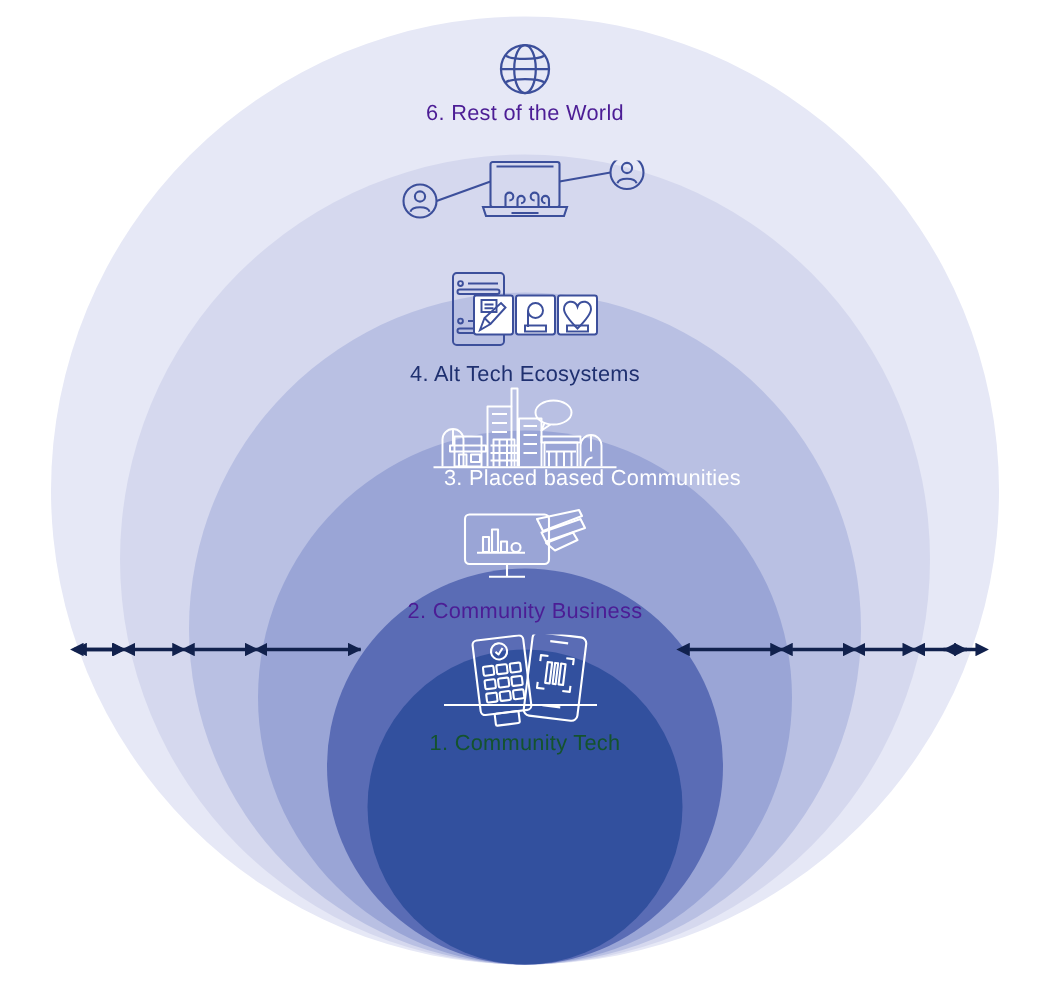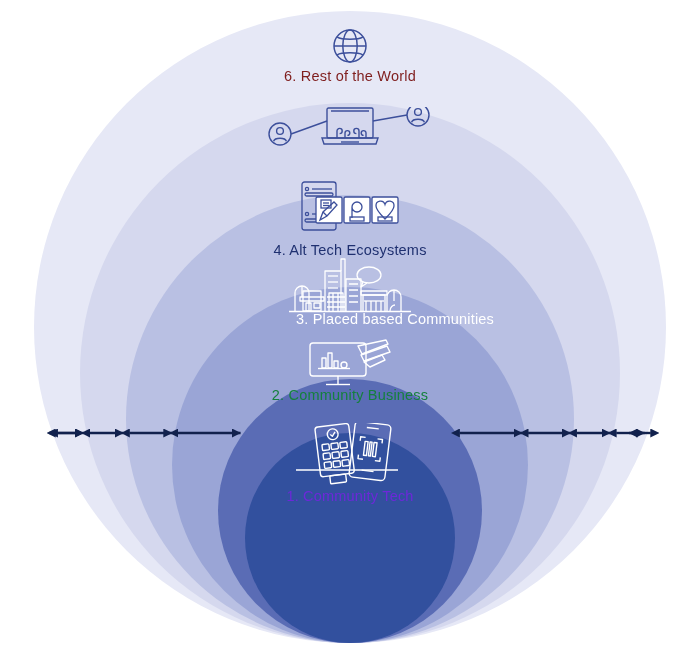--- a/index.html
+++ b/index.html
@@ -75,21 +75,21 @@
     <svg width="44" height="44" viewBox="0 0 44 44">
       <g fill="none" stroke="#3c4f9b" stroke-width="1.5">
         <circle cx="22" cy="22" r="16"></circle>
         <ellipse cx="22" cy="22" rx="7.2" ry="16"></ellipse>
         <line x1="6" y1="22" x2="38" y2="22"></line>
         <path d="M9.2,13.2 C13.6,16 30.4,16 34.8,13.2"></path>
         <path d="M9.2,30.8 C13.6,28 30.4,28 34.8,30.8"></path>
       </g>
     </svg>
   </div>
-  <div class="ring-label" style="top:68px;color:#7f1d1d;">6. Rest of the World</div>
+  <div class="ring-label" style="top:68px;color:#4c1d95;">6. Rest of the World</div>
 
   <div class="icon-box" style="top:108px;height:44px;">
     <svg width="190" height="46" viewBox="0 0 190 46">
       <g fill="none" stroke="#3c4f9b" stroke-width="1.4">
         <line x1="36" y1="27" x2="72" y2="14"></line>
         <line x1="118" y1="14" x2="152" y2="8"></line>
         <circle cx="25" cy="27" r="11"></circle>
         <circle cx="25" cy="24" r="3.4"></circle>
         <path d="M18.6,34.2 C19.8,30.2 30.2,30.2 31.4,34.2"></path>
         <circle cx="163" cy="8" r="11"></circle>
@@ -178,21 +178,21 @@
         <rect x="28" y="15" width="4" height="15"></rect>
         <rect x="34" y="23" width="4" height="7"></rect>
         <circle cx="44" cy="27" r="3"></circle>
         <line x1="18" y1="30.5" x2="50" y2="30.5"></line>
         <path d="M58,8 L86,2 L88,6 L62,16 Z"></path>
         <path d="M61,17 L87,8 L90,14 L64,23 Z"></path>
         <path d="M64,24 L82,17 L85,22 L70,29 Z"></path>
       </g>
     </svg>
   </div>
-  <div class="ring-label" style="top:387px;color:#15803d;">2. Community Business</div>
+  <div class="ring-label" style="top:400px;color:#4c1d95;">2. Community Business</div>
 
   <div class="icon-box" style="top:424px;height:62px;">
     <svg width="112" height="64" viewBox="0 0 112 64">
       <g fill="none" stroke="#ffffff" stroke-width="1.4" stroke-linejoin="round">
         <line x1="2" y1="47" x2="104" y2="47"></line>
         <g transform="rotate(-7 42 30)">
           <rect x="24" y="2" width="34" height="50" rx="3"></rect>
           <circle cx="41" cy="11" r="5.4"></circle>
           <path d="M38.6,11 L40.4,13 L43.6,9"></path>
           <rect x="29" y="20" width="7" height="6" rx="1"></rect>
@@ -211,15 +211,15 @@
           <line x1="70" y1="5" x2="82" y2="5"></line>
           <path d="M65,19 L65,15 L70,15 M87,19 L87,15 L82,15 M65,33 L65,37 L70,37 M87,33 L87,37 L82,37"></path>
           <rect x="70" y="19" width="3" height="14"></rect>
           <rect x="75" y="19" width="2" height="14"></rect>
           <rect x="79" y="19" width="3" height="14"></rect>
           <line x1="70" y1="48" x2="82" y2="48"></line>
         </g>
       </g>
     </svg>
   </div>
-  <div class="ring-label" style="top:488px;color:#6d28d9;">1.  Community Tech</div>
+  <div class="ring-label" style="top:488px;color:#14532d;">1.  Community Tech</div>
 
 </div>
 
 </body></html>

